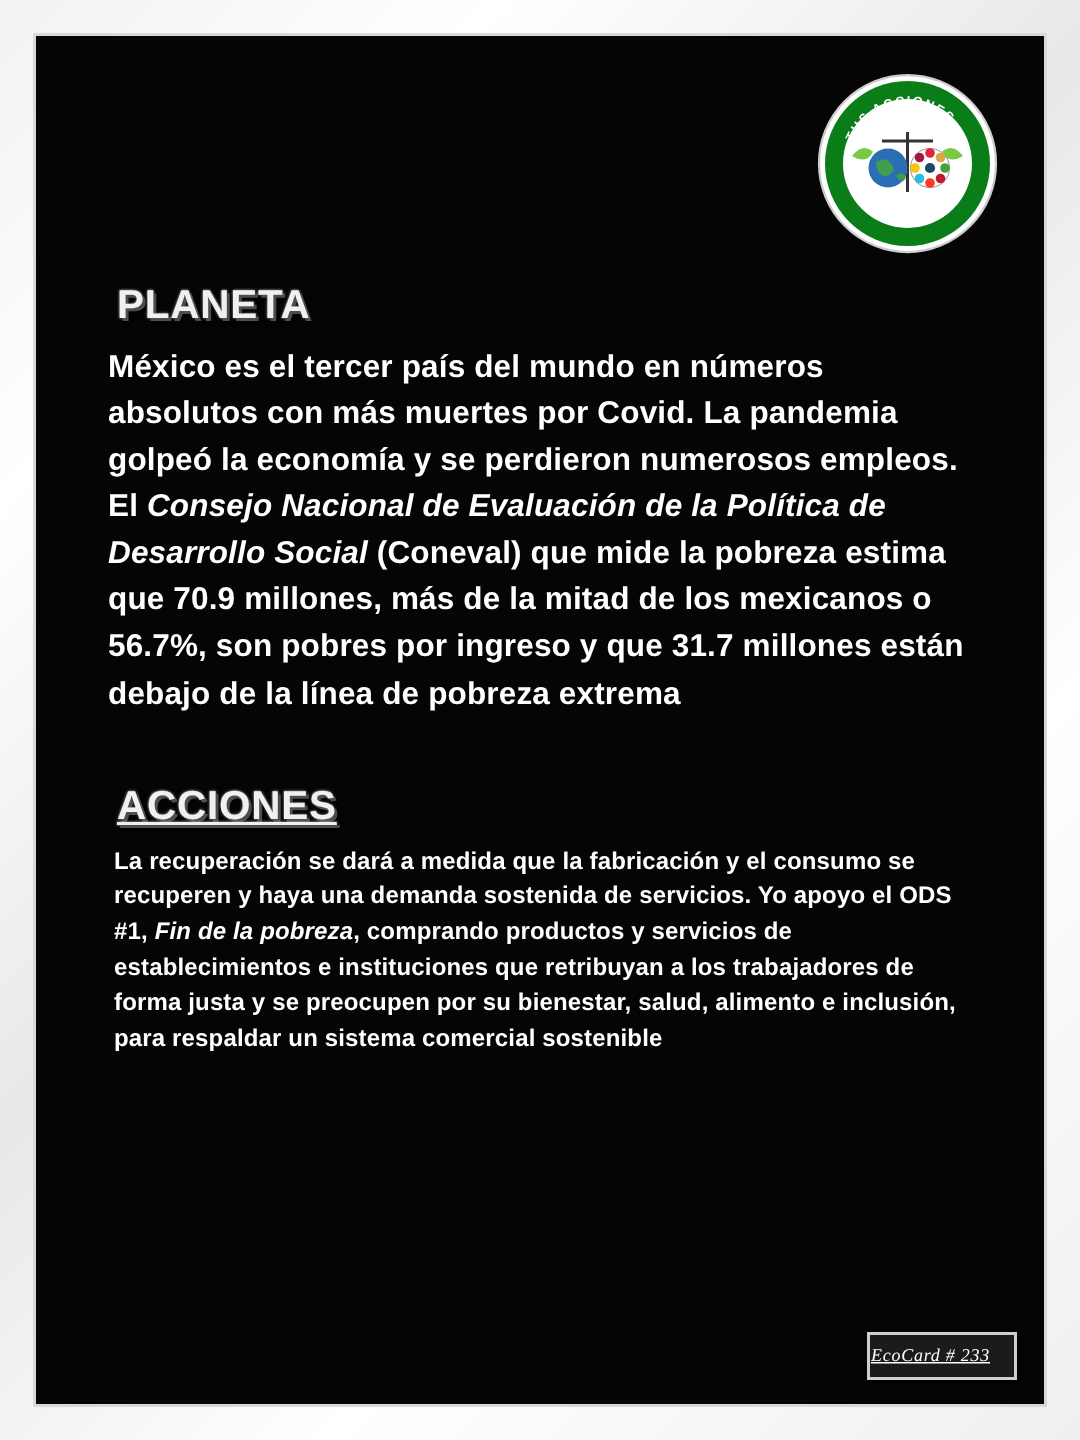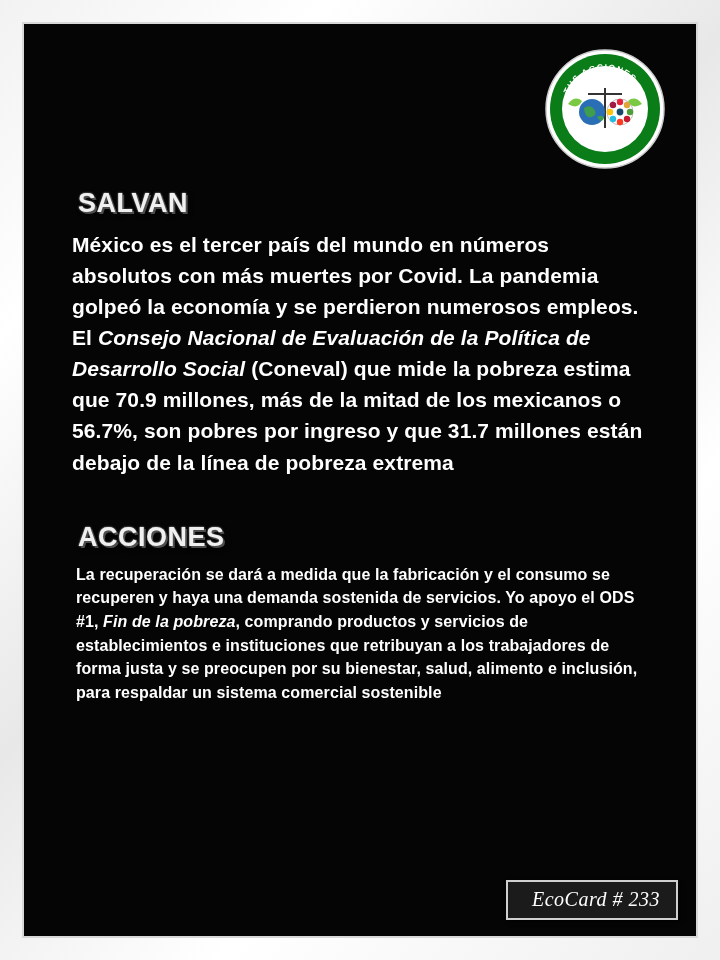--- a/index.html
+++ b/index.html
@@ -74,20 +74,21 @@
     color: #f0f0f0;
     letter-spacing: 0.5px;
     margin: 6px 0 10px 28px;
     text-shadow:
       2px 2px 0 #4d4d4d,
       3px 3px 5px rgba(0,0,0,0.95),
       0 0 2px #c8c8c8;
   }
   .section-heading.acciones {
     margin-top: 26px;
+    text-decoration: underline;
   }
 
   .body-text {
     color: #ffffff;
     font-size: 20.5px;
     font-weight: 700;
     line-height: 1.48;
     padding: 0 12px;
     letter-spacing: 0.1px;
   }
@@ -110,24 +111,25 @@
     right: 18px;
     bottom: 16px;
   }
   .eco-badge {
     display: inline-block;
     background: #1b1b1b;
     border: 2px solid #cfcfcf;
     color: #ffffff;
     font-family: "Liberation Serif", serif;
     font-style: italic;
-    font-size: 20px;
-    padding: 6px 16px 7px 24px;
+    font-size: 12px;
+    padding: 6px 16px 7px 1px;
     letter-spacing: 0.5px;
     box-shadow: 2px 2px 4px rgba(0,0,0,0.8);
+    text-decoration: underline;
   }
   .spacer-lg { height: 18px; }
 </style>
 </head>
 <body>
 
 <div class="card-frame">
   <div class="card-inner">
 
     <div class="header">
@@ -169,21 +171,21 @@
             <circle cx="69" cy="71" r="3.2" fill="#26bde2"></circle>
             <circle cx="66" cy="64" r="3.2" fill="#fcc30b"></circle>
             <circle cx="69" cy="57" r="3.2" fill="#a21942"></circle>
             <circle cx="76" cy="64" r="3.4" fill="#19486a"></circle>
           </g>
         </svg>
       </div>
     </div>
 
     <div>
-      <div class="section-heading">SALVAN</div>
+      <div class="section-heading">PLANETA</div>
       <div class="body-text hechos">
         <span>México es el tercer país del mundo en números absolutos con más muertes por Covid. La pandemia golpeó la economía y se perdieron numerosos empleos. El </span><em>Consejo Nacional de Evaluación de la Política de Desarrollo Social</em><span> (Coneval) que mide la pobreza estima que 70.9 millones, más de la mitad de los mexicanos o 56.7%, son pobres por ingreso y que 31.7 millones están debajo de la línea de pobreza extrema</span>
       </div>
     </div>
 
     <div class="spacer-lg"></div>
 
     <div>
       <div class="section-heading acciones">ACCIONES</div>
       <div class="body-text acciones-text">

